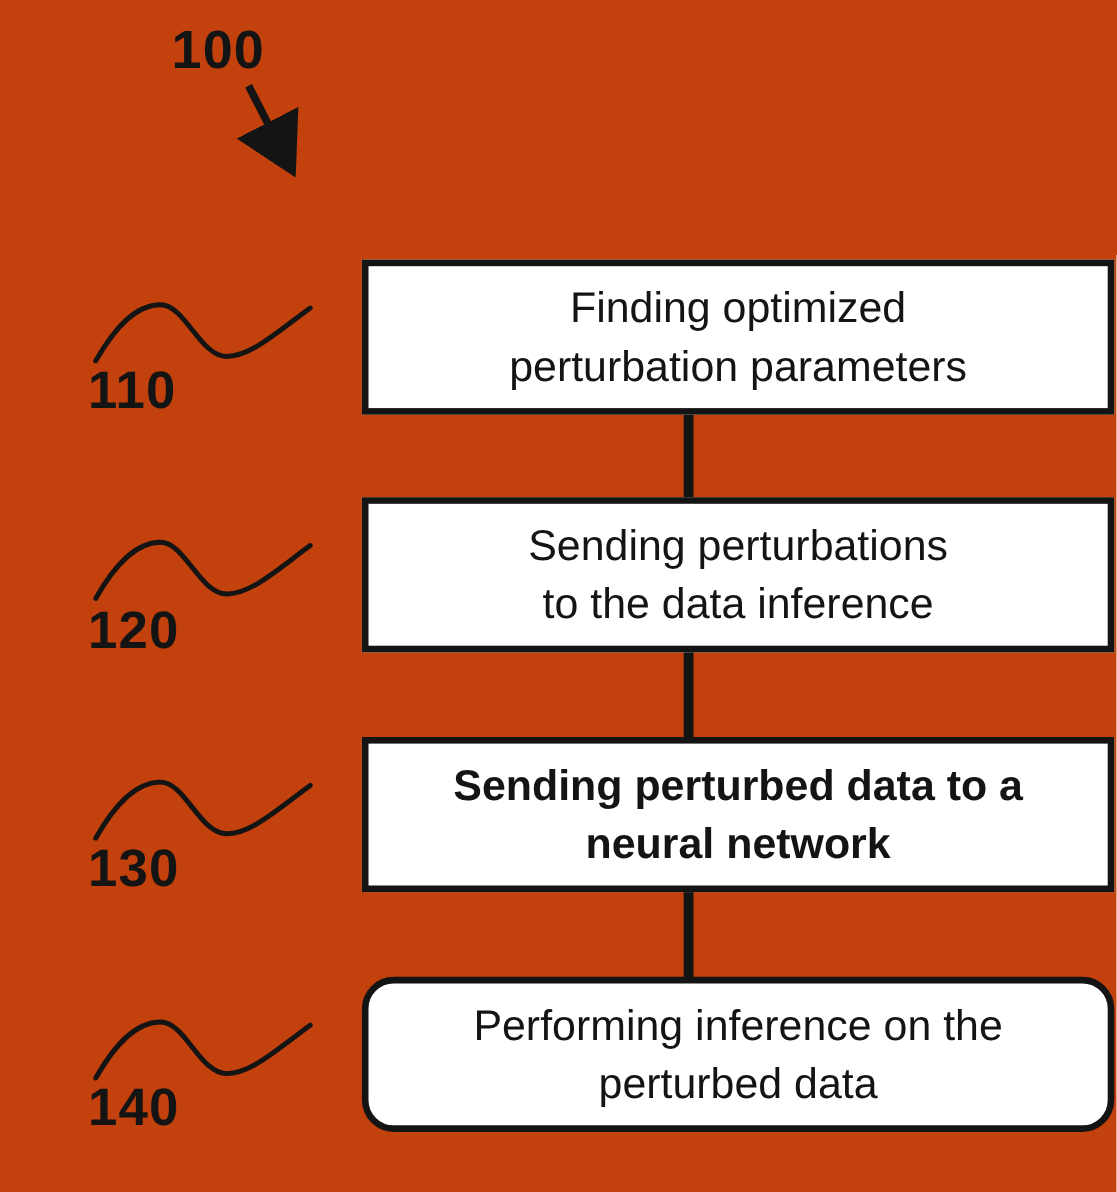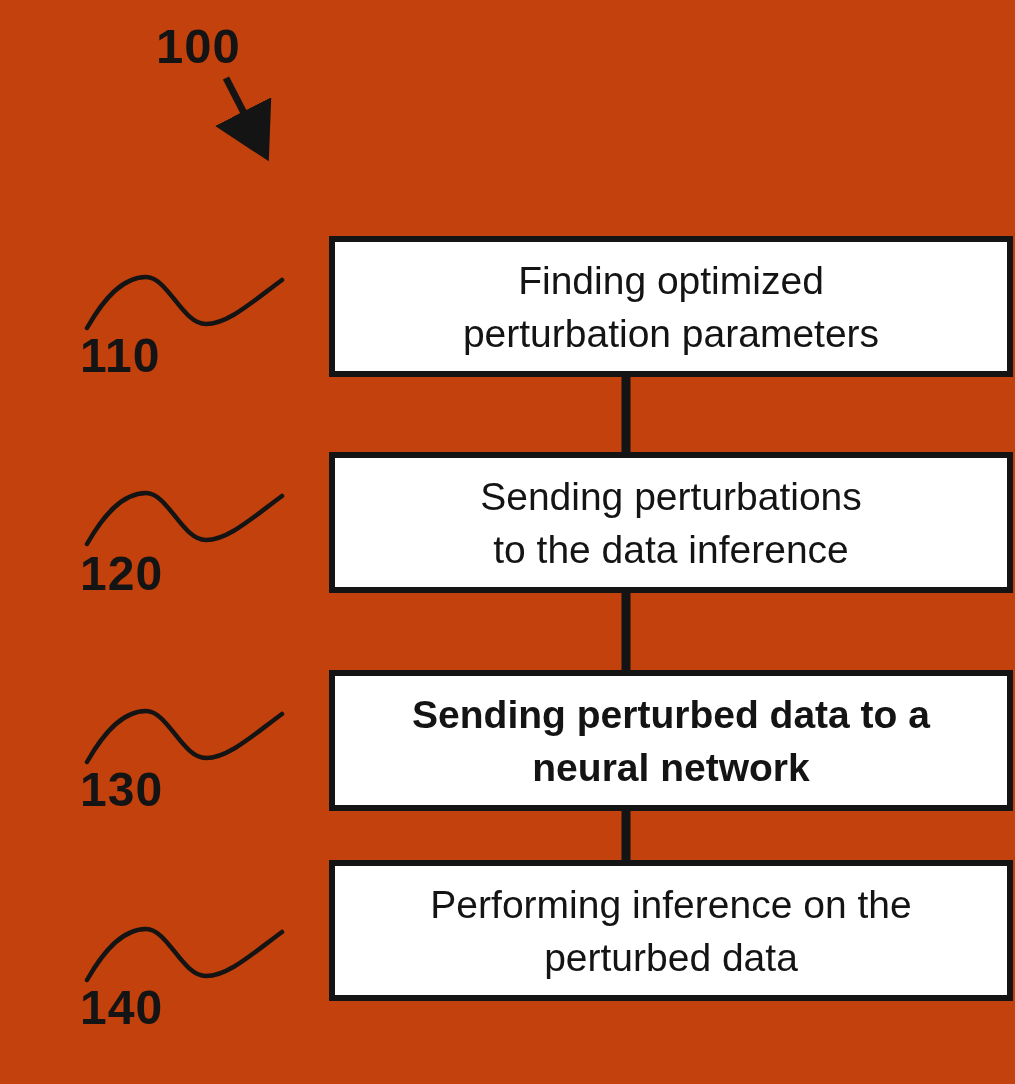--- a/index.html
+++ b/index.html
@@ -44,21 +44,21 @@
     text-align: center;
     font-size: 39px;
     line-height: 53px;
     color: #141414;
     margin-left: 46px;
   }
   .step-box .line { white-space: nowrap; }
   .box-110 { top: 236px; }
   .box-120 { top: 452px; }
   .box-130 { top: 670px; font-weight: bold; }
-  .box-140 { top: 860px; }
+  .box-140 { top: 888px; border-radius: 29px; }
   .ref-num {
     position: absolute;
     left: 52px;
     font-size: 48px;
     font-weight: 600;
     letter-spacing: 1px;
     color: #141414;
     margin-left: 28px;
   }
   .ref-110 { top: 328px; }

